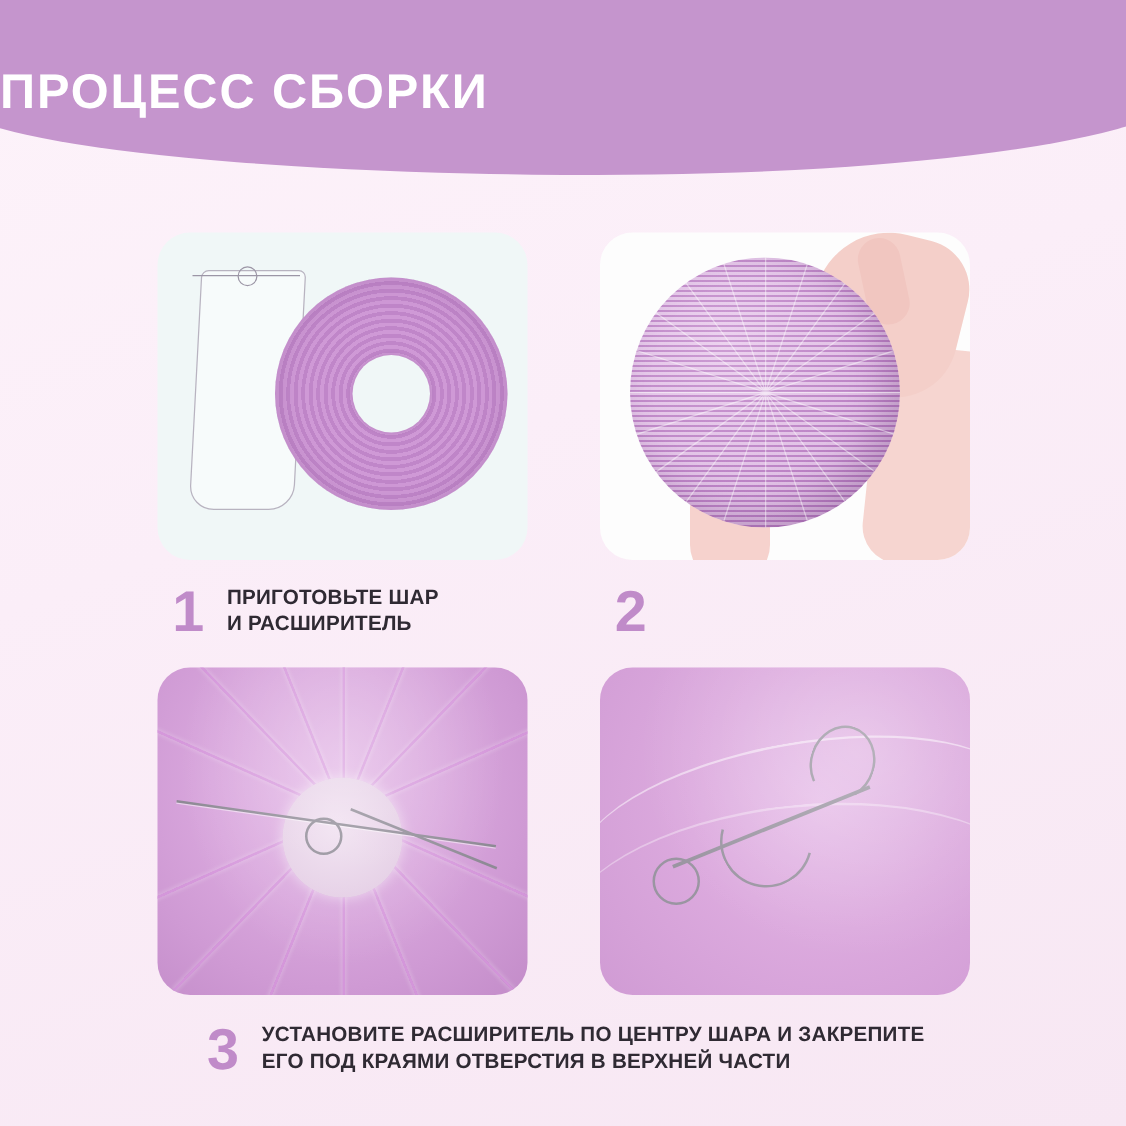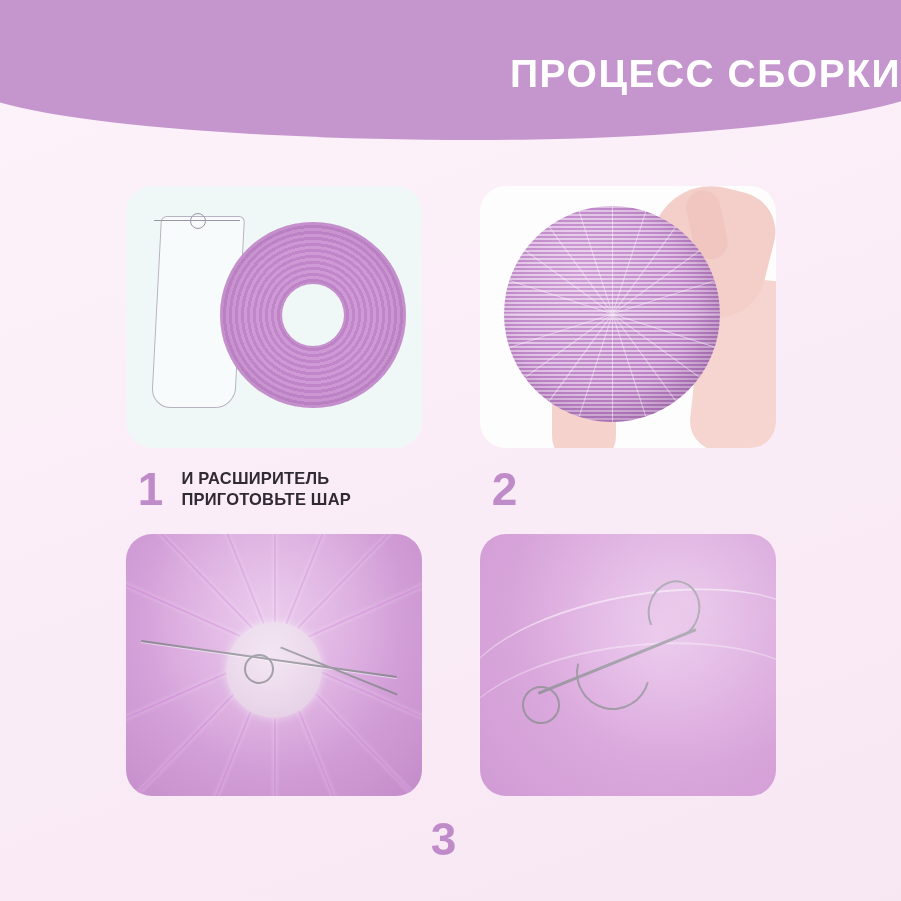--- a/index.html
+++ b/index.html
@@ -38,21 +38,21 @@
     height: 200px;
     background: #c595cd;
     border-bottom-left-radius: 60% 70px;
     border-bottom-right-radius: 55% 80px;
   }
   .header-title {
     position: absolute;
     top: 52px;
     left: 0;
     width: 901px;
-    text-align: right;
+    text-align: left;
     color: #ffffff;
     font-size: 39px;
     font-weight: bold;
     letter-spacing: 1.5px;
     z-index: 3;
   }
 
   
   .steps {
     position: absolute;
@@ -407,22 +407,22 @@
           <div class="expander"></div>
           <div class="expander-bar"></div>
           <div class="expander-ring"></div>
           <div class="disc">
             <div class="disc-hole"></div>
           </div>
         </div>
         <div class="caption">
           <div class="step-num">1</div>
           <div class="step-text">
+            <div>ПРИГОТОВЬТЕ ШАР</div>
             <div>И РАСШИРИТЕЛЬ</div>
-            <div>ПРИГОТОВЬТЕ ШАР</div>
           </div>
         </div>
       </div>
 
       <div class="cell">
         <div class="photo p2">
           <div class="foot"></div>
           <div class="arm"></div>
           <div class="hand"></div>
           <div class="finger"></div>
@@ -476,17 +476,19 @@
           <div class="loop"></div>
           <div class="shine"></div>
         </div>
       </div>
 
     </div>
 
     <div class="wide-caption">
       <div class="step-num">3</div>
       <div class="step-text">
+        <div>УСТАНОВИТЕ РАСШИРИТЕЛЬ ПО ЦЕНТРУ ШАРА И ЗАКРЕПИТЕ</div>
+        <div>ЕГО ПОД КРАЯМИ ОТВЕРСТИЯ  В ВЕРХНЕЙ ЧАСТИ</div>
       </div>
     </div>
 
   </div>
 </div>
 
 </body></html>

